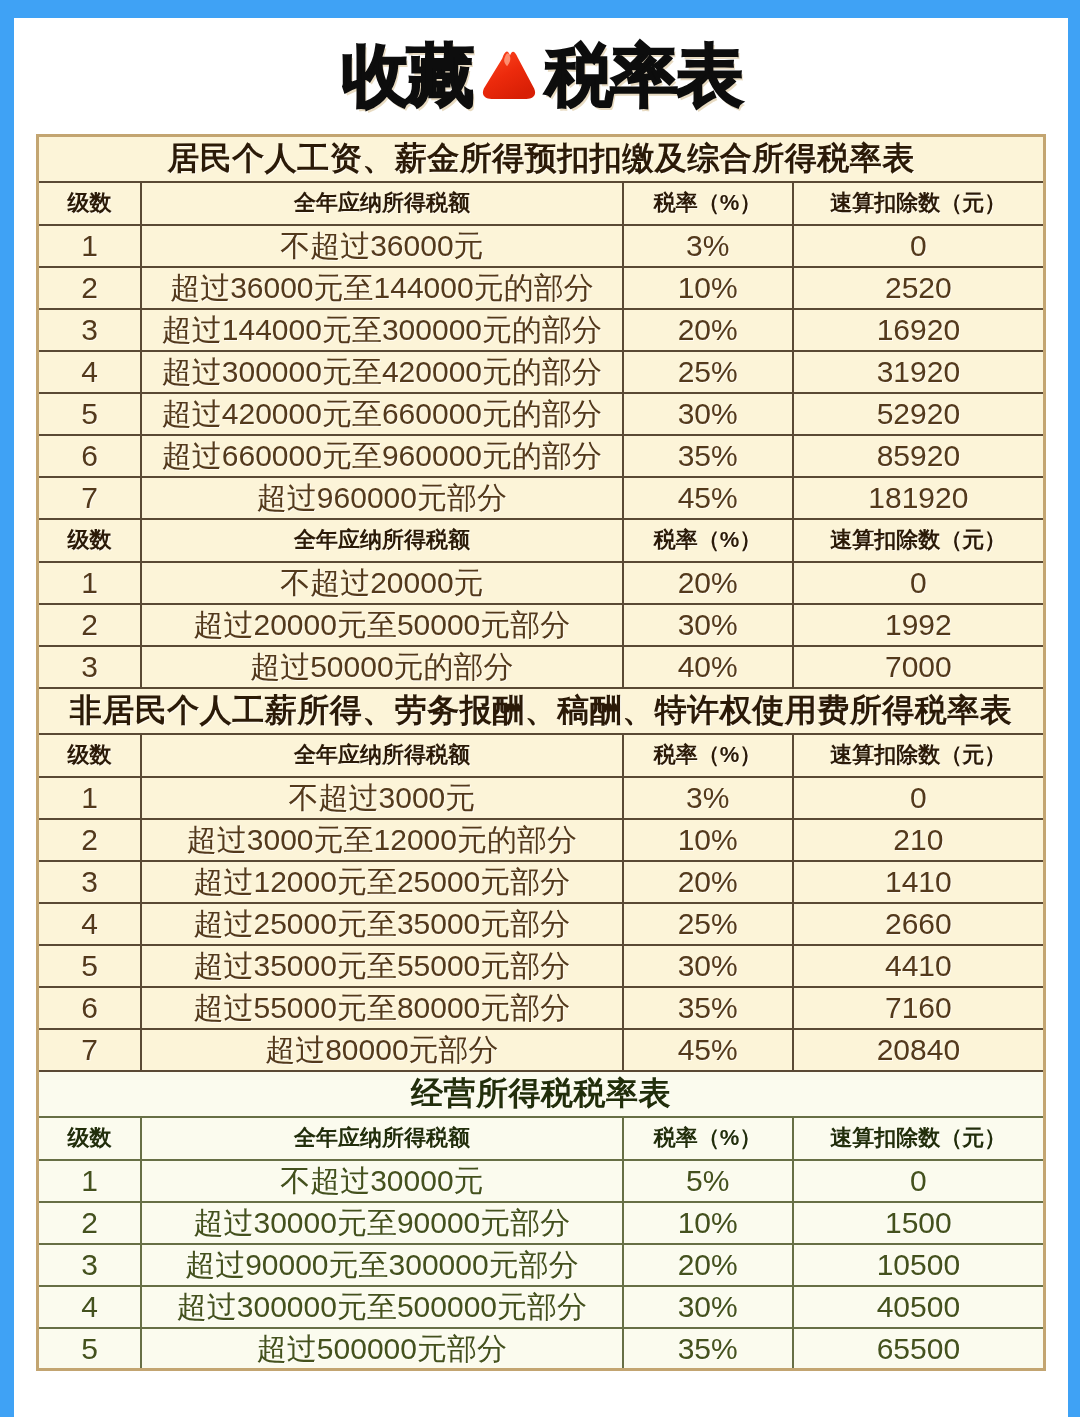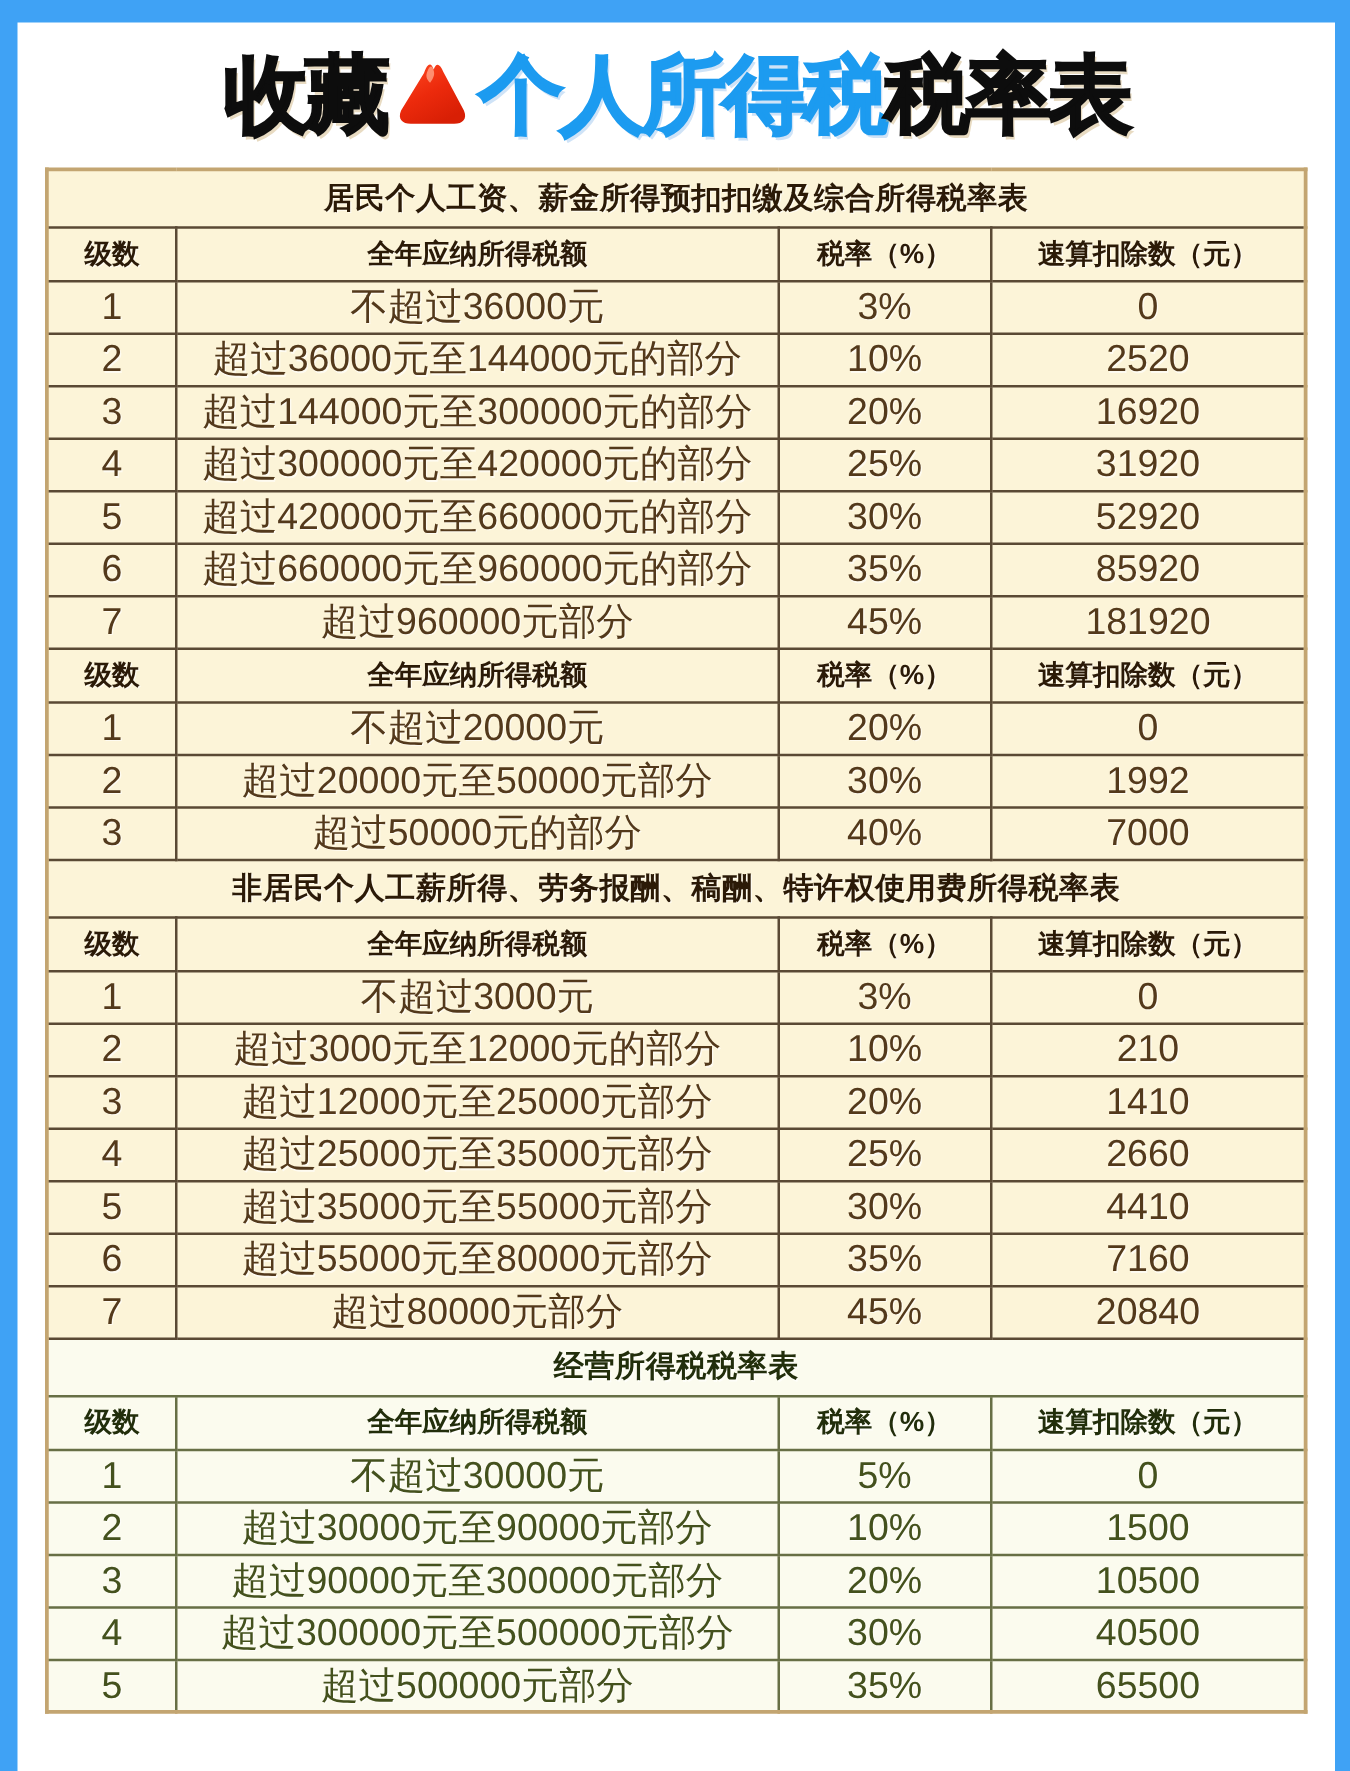--- a/index.html
+++ b/index.html
@@ -77,21 +77,21 @@
   tbody.theme-green td {
     background: #FBFBEE;
     color: #44511D;
     border: 2px solid #676F45;
   }
   tbody.theme-green td.section-title,
   tbody.theme-green td.col-header { color: #222E0B; }
 
   td.section-title {
     font-weight: 800;
-    font-size: 24px;
+    font-size: 32px;
     height: 46px;
     letter-spacing: 0.5px;
   }
   td.col-header {
     font-weight: 700;
     font-size: 22px;
     height: 43px;
   }
 </style>
 </head>
@@ -107,21 +107,20 @@
           <linearGradient id="mg" x1="0" y1="0" x2="0.6" y2="1">
             <stop offset="0" stop-color="#FF4A22"></stop>
             <stop offset="0.55" stop-color="#EC2A0C"></stop>
             <stop offset="1" stop-color="#D81F05"></stop>
           </linearGradient>
         </defs>
         <path d="M25 16 C28 7 31 7 33 13 C35 7 38 8 41 15 L58 47 C61 54 57 58 50 58 L14 58 C7 58 3 54 6 47 Z" fill="url(#mg)"></path>
         <path d="M28 14 C30 9 32 10 33 14 C34 17 33 20 30 24 C27 21 26 18 28 14 Z" fill="#FF9E80" opacity="0.85"></path>
       </svg>
     </span>
-    <span class="t-blue">个人所得税</span>
     <span class="t-black">税率表</span>
   </div>
 
   <table class="tax">
     <colgroup>
       <col class="c1">
         <col class="c2">
         <col class="c3">
         <col class="c4">
     </colgroup>

